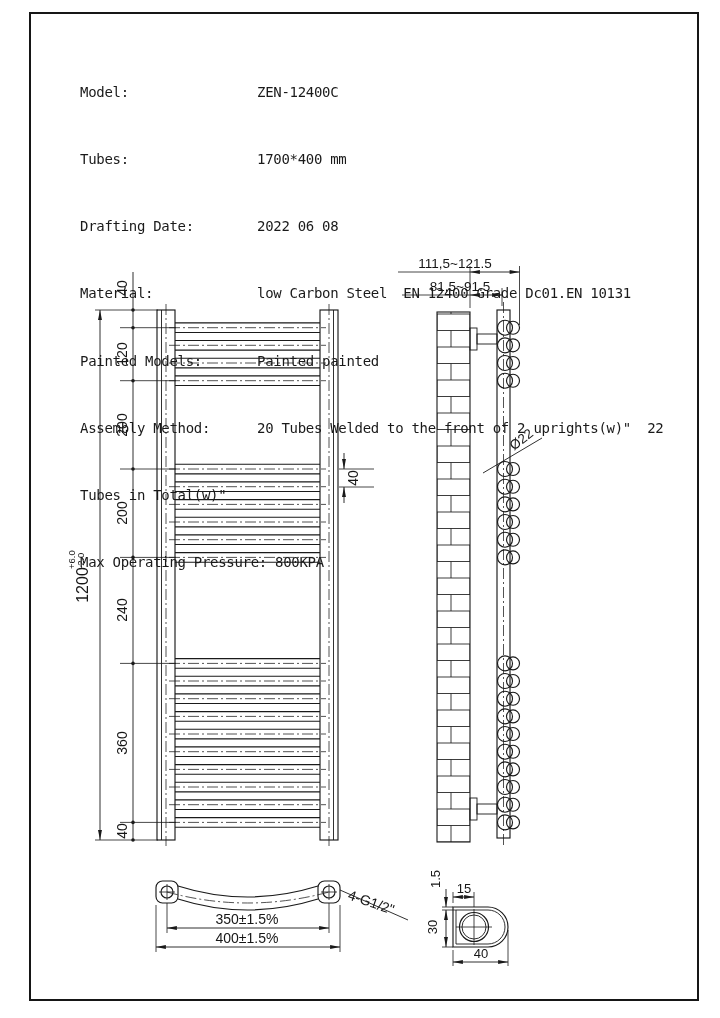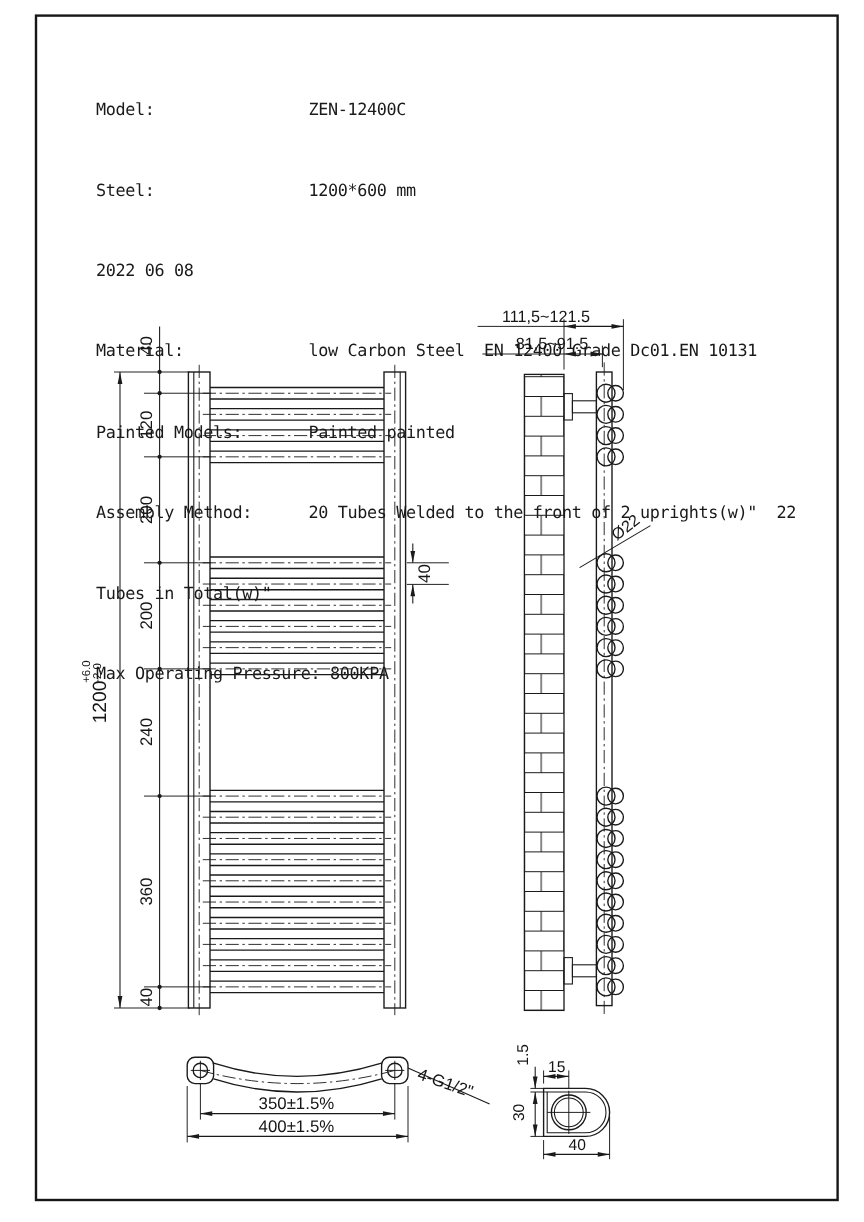--- a/index.html
+++ b/index.html
@@ -26,24 +26,24 @@
 </head>
 <body>
 
 <div class="frame"></div>
 
 <div class="specs">
   <div class="spec-row">
     <span class="spec-label">Model:</span><span class="spec-value">ZEN-12400C</span>
   </div>
   <div class="spec-row">
-    <span class="spec-label">Steel:</span><span class="spec-value">1200*600 mm</span>
-  </div>
-  <div class="spec-row">
-    <span class="spec-value">2022 06 08</span>
+    <span class="spec-label">Tubes:</span><span class="spec-value">1700*400 mm</span>
+  </div>
+  <div class="spec-row">
+    <span class="spec-label">Drafting Date:</span><span class="spec-value">2022 06 08</span>
   </div>
   <div class="spec-row">
     <span class="spec-label">Material:</span><span class="spec-value">low Carbon Steel  EN 12400 Grade Dc01.EN 10131</span>
   </div>
   <div class="spec-row">
     <span class="spec-label">Painted Models:</span><span class="spec-value">Painted painted</span>
   </div>
   <div class="spec-row">
     <span class="spec-label">Assembly Method:</span><span class="spec-value">20 Tubes Welded to the front of 2 uprights(w)"  22</span>
   </div>

